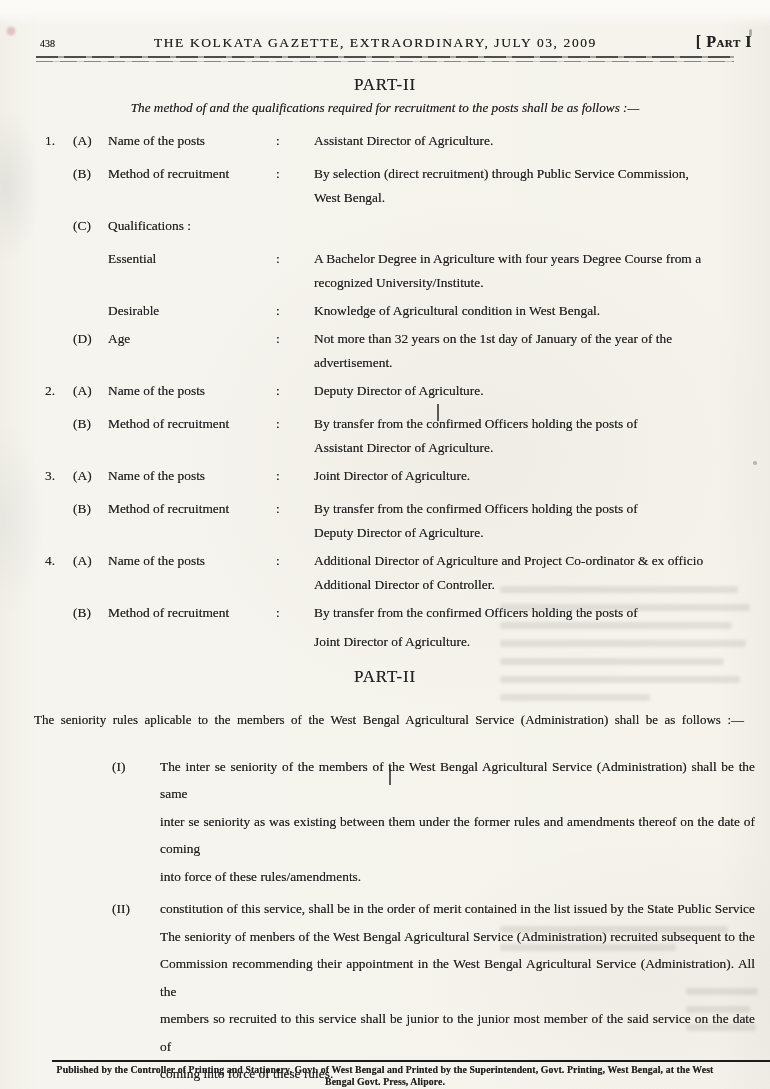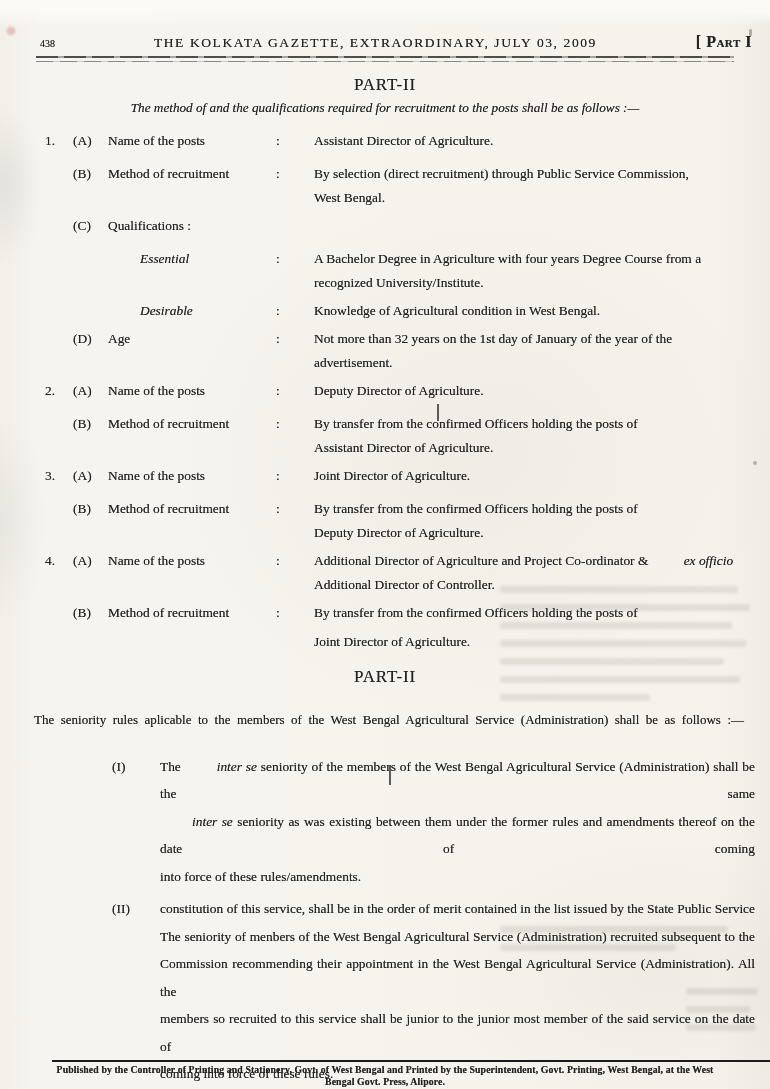--- a/index.html
+++ b/index.html
@@ -26,21 +26,21 @@
   .rule2b{margin:3px 36px 0 36px;height:1.4px;
     background:repeating-linear-gradient(90deg,rgba(48,48,48,.55) 0 17px,rgba(48,48,48,.22) 17px 24px);}
   
   .part-heading{text-align:center;font-size:17px;font-weight:normal;letter-spacing:.8px;margin:13px 0 5px 0;}
   .r-intro{text-align:center;font-size:13.2px;margin:0 0 7px 0;font-style:italic;}
   
   .rows{padding:6px 25px 0 45px;font-size:13.4px;}
   .rrow{display:grid;grid-template-columns:28px 35px 168px 38px 1fr;line-height:24px;margin-bottom:4px;}
   .rrow .vline{line-height:24px;}
   .rrow.gap .vline + .vline{margin-top:5px;}
-  .it{font-style:italic;margin-left:32px;}
+  .it{}
   
   .sen-intro{font-size:13px;margin:25px 26px 0 34px;text-align:justify;text-align-last:justify;}
   .clauses{padding:25px 15px 0 112px;font-size:13.4px;}
   .clause{display:grid;grid-template-columns:48px 1fr;margin-bottom:5px;}
   .cnum{line-height:27.5px;}
   .cline{line-height:27.5px;}
   .cline.jl{text-align:justify;text-align-last:justify;}
   
   .footer{position:absolute;left:0;right:0;bottom:0;padding-bottom:2px;}
   .frule{margin:0 0 2px 52px;height:2px;background:#1b1b1b;}

